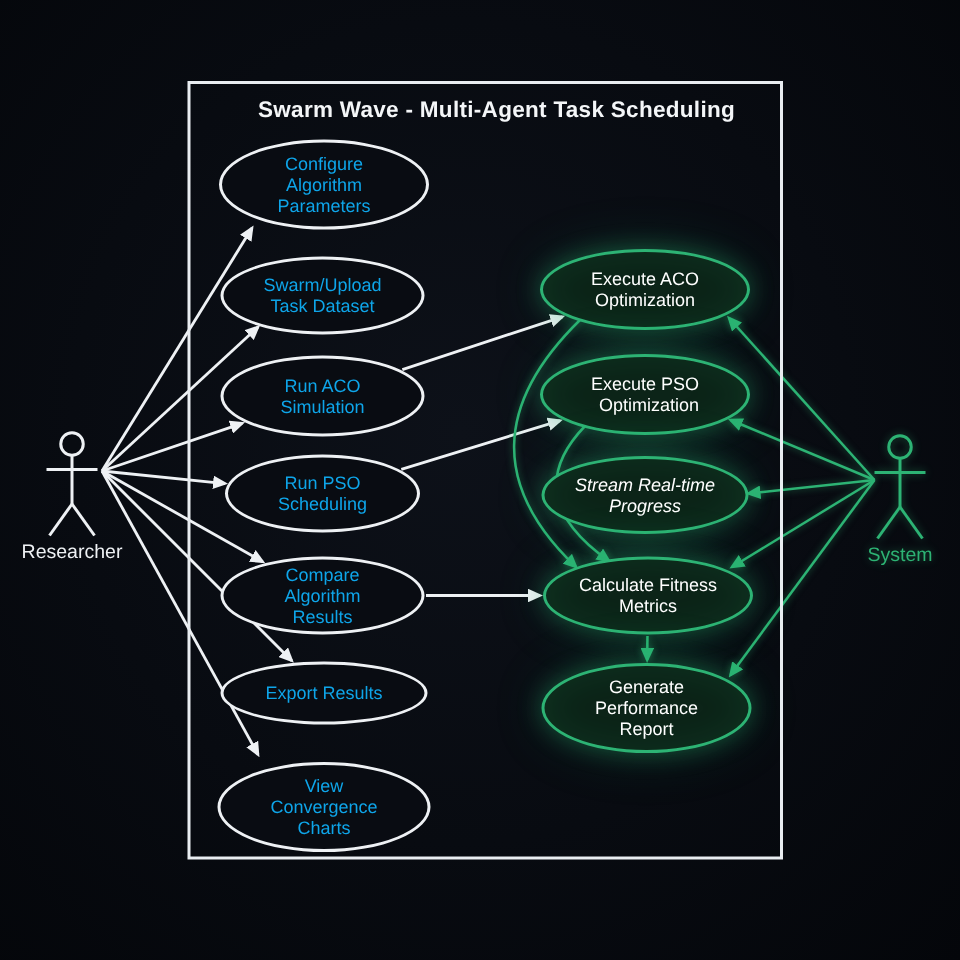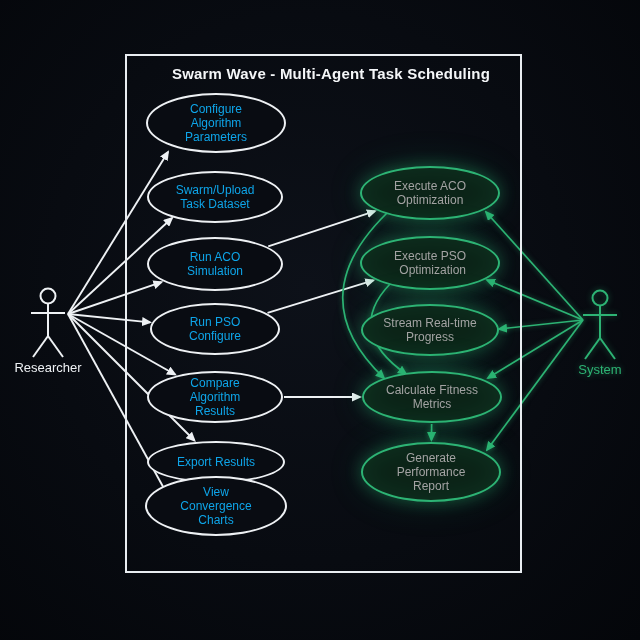--- a/index.html
+++ b/index.html
@@ -19,21 +19,21 @@
   }
   .node{
     position:absolute;border-radius:50%;box-sizing:border-box;
     display:flex;align-items:center;justify-content:center;text-align:center;
     font-size:12px;line-height:1.18;white-space:pre-line;
   }
   .node.white{
     border:2px solid #eef1f4;color:#0ea5e9;background:#090c12;
   }
   .node.green{
-    border:2px solid #2db374;color:#a3a3a3;background:#0c2418;
+    border:2px solid #2db374;color:#ffffff;background:#0c2418;
     box-shadow:0 0 16px rgba(40,185,115,.38), 0 0 38px rgba(40,185,115,.16), inset 0 0 22px rgba(40,185,115,.10);
   }
   .green-edges{filter:drop-shadow(0 0 2.5px rgba(46,190,120,.5));}
   .green-actor{filter:drop-shadow(0 0 3px rgba(46,190,120,.45));}
   .actor-label{font-size:13px;}
 </style>
 </head>
 <body>
 
 <div class="stage">
@@ -94,33 +94,33 @@
 
   <div id="nodes">
       <div class="node white" style="left: 146px; top: 93px; width: 140px; height: 60px;">Configure
 Algorithm
 Parameters</div>
       <div class="node white" style="left: 147px; top: 171px; width: 136px; height: 52px;">Swarm/Upload
 Task Dataset</div>
       <div class="node white" style="left: 147px; top: 237px; width: 136px; height: 54px;">Run ACO
 Simulation</div>
       <div class="node white" style="left: 150px; top: 303px; width: 130px; height: 52px;">Run PSO
-Configure</div>
+Scheduling</div>
       <div class="node white" style="left: 147px; top: 371px; width: 136px; height: 52px;">Compare
 Algorithm
 Results</div>
       <div class="node white" style="left: 147px; top: 441px; width: 138px; height: 42px;">Export Results</div>
-      <div class="node white" style="left: 145px; top: 476px; width: 142px; height: 60px;">View
+      <div class="node white" style="left: 145px; top: 508px; width: 142px; height: 60px;">View
 Convergence
 Charts</div>
       <div class="node green" style="left: 360px; top: 166px; width: 140px; height: 54px;">Execute ACO
 Optimization</div>
       <div class="node green" style="left: 360px; top: 236px; width: 140px; height: 54px; text-align: right;">Execute PSO
 Optimization</div>
-      <div class="node green" style="left: 361px; top: 304px; width: 138px; height: 52px;">Stream Real-time
+      <div class="node green" style="left: 361px; top: 304px; width: 138px; height: 52px; font-style: italic;">Stream Real-time
 Progress</div>
       <div class="node green" style="left: 362px; top: 371px; width: 140px; height: 52px;">Calculate Fitness
 Metrics</div>
       <div class="node green" style="left: 361px; top: 442px; width: 140px; height: 60px;">Generate
 Performance
 Report</div>
     </div>
 </div>
 
 </body></html>

